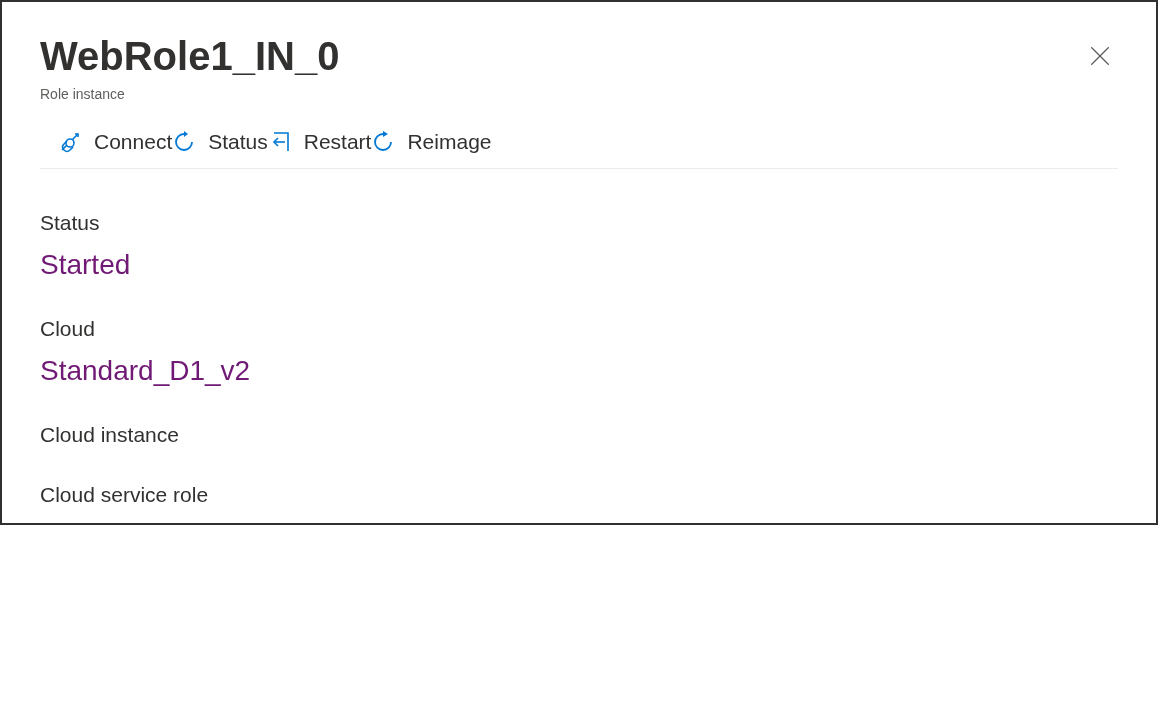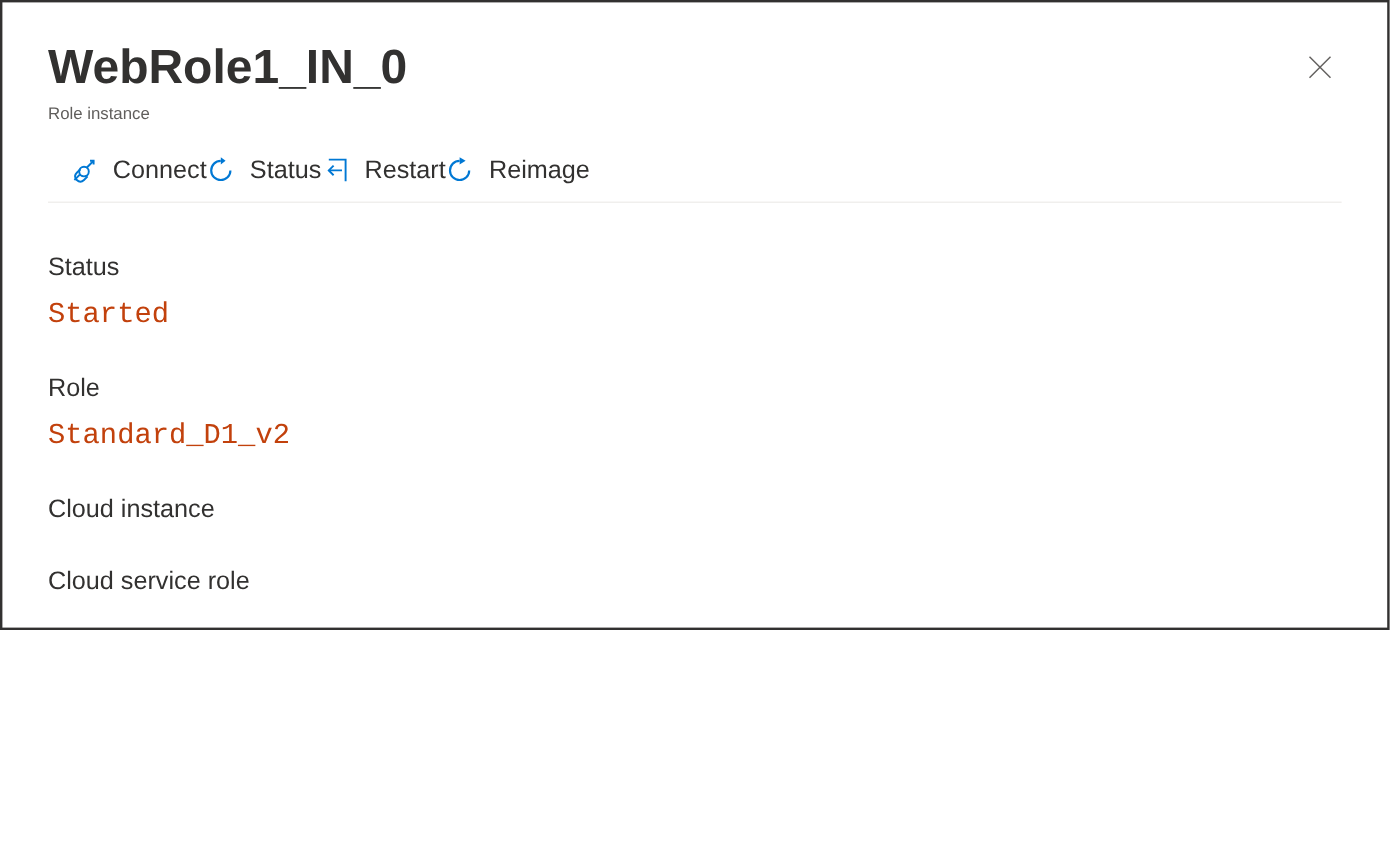--- a/index.html
+++ b/index.html
@@ -73,24 +73,23 @@
     .props {
       margin-top: 42px;
     }
     .prop-group { margin-bottom: 36px; }
     .prop-label {
       font-size: 21px;
       color: #323130;
       margin: 0 0 14px 0;
     }
     .prop-value {
-      font-size: 24px;
-      color: #c2410c;
+      font-size: 28px;
+      color: #701a75;
       margin: 0;
-      font-family: Liberation Mono, monospace;
     }
   </style>
 </head>
 <body>
 
 <div class="panel">
 
   <div class="header">
     <div class="header-left">
       <h1 class="title">WebRole1_IN_0</h1>
@@ -151,21 +150,21 @@
       <span>Reimage</span>
     </button>
   </div>
 
   <div class="props">
     <div class="prop-group">
       <p class="prop-label">Status</p>
       <p class="prop-value">Started</p>
     </div>
     <div class="prop-group">
-      <p class="prop-label">Role</p>
+      <p class="prop-label">Cloud</p>
       <p class="prop-value">Standard_D1_v2</p>
     </div>
     <div class="prop-group">
       <p class="prop-label">Cloud instance</p>
     </div>
     <div class="prop-group">
       <p class="prop-label">Cloud service role</p>
     </div>
   </div>
 

